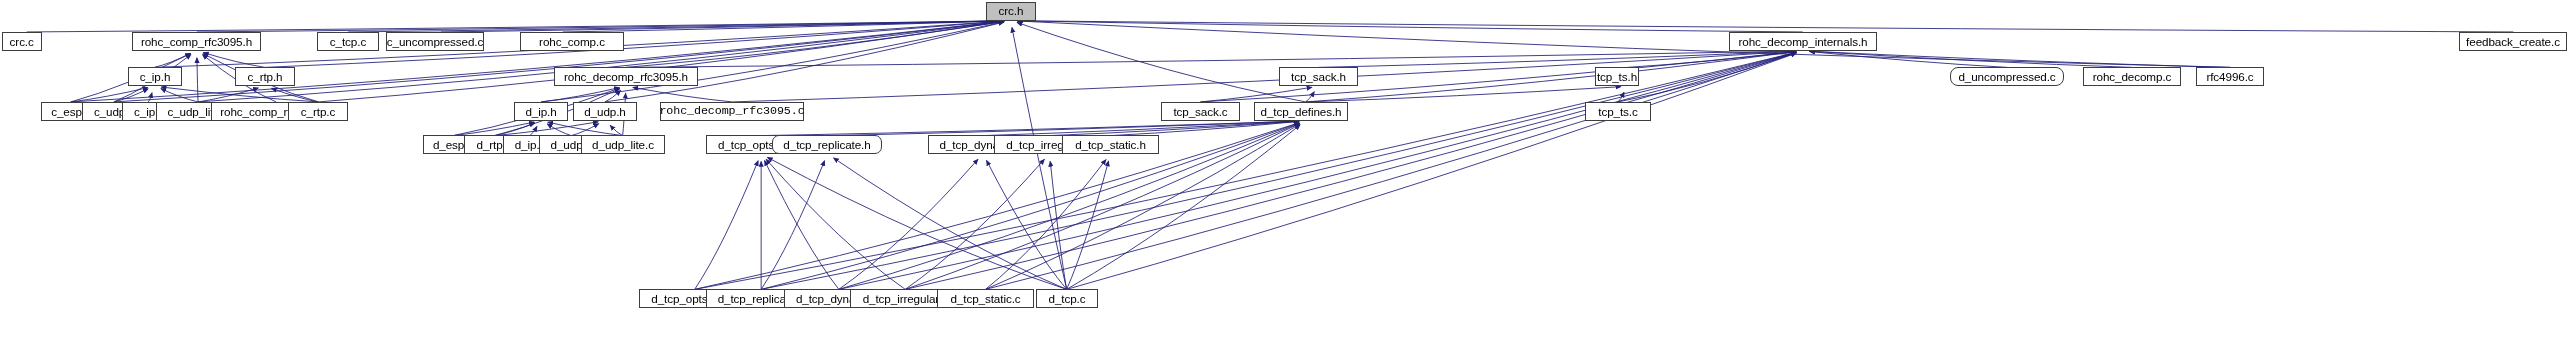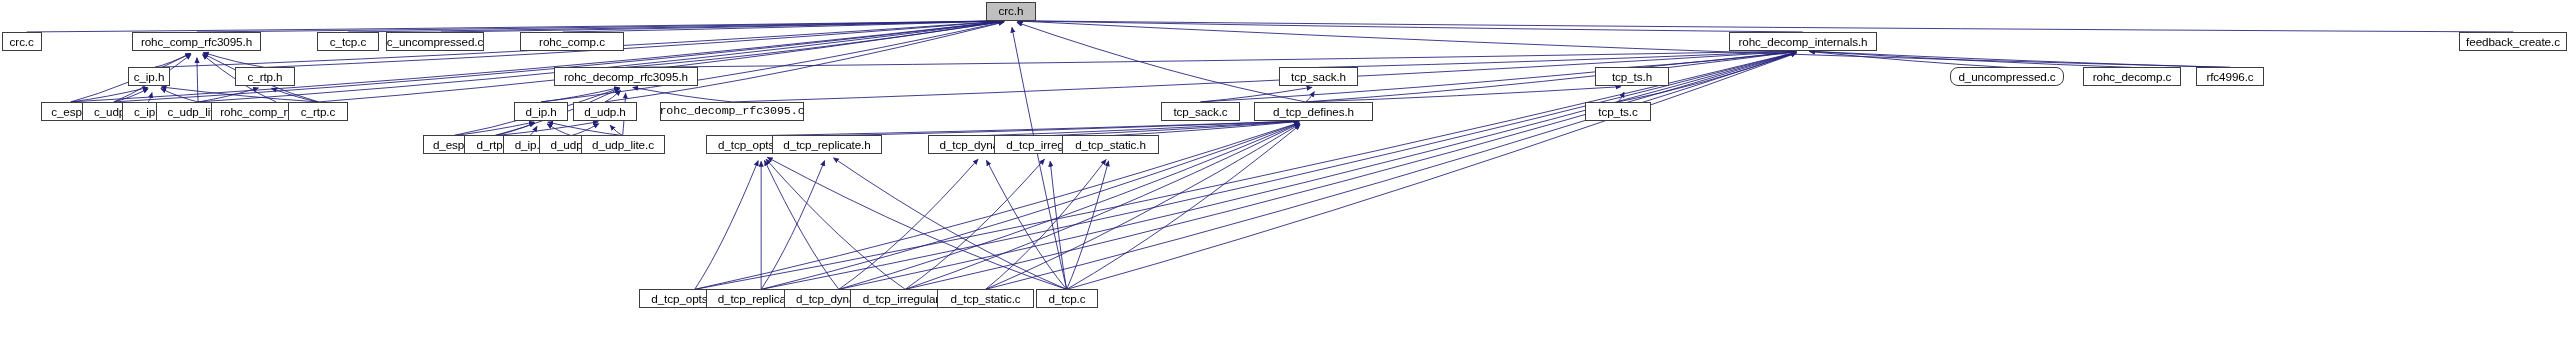--- a/index.html
+++ b/index.html
@@ -152,33 +152,33 @@
       </div>
       <div class="node" style="left: 520px; top: 32px; width: 104px;">
         <span class="lbl">rohc_comp.c</span>
       </div>
       <div class="node" style="left: 1729px; top: 32px; width: 148px;">
         <span class="lbl">rohc_decomp_internals.h</span>
       </div>
       <div class="node" style="left: 2459px; top: 32px; width: 108px;">
         <span class="lbl">feedback_create.c</span>
       </div>
-      <div class="node" style="left: 128px; top: 67px; width: 42px;">
+      <div class="node" style="left: 128px; top: 67px; width: 54px;">
         <span class="lbl">c_ip.h</span>
       </div>
       <div class="node" style="left: 235px; top: 67px; width: 60px;">
         <span class="lbl">c_rtp.h</span>
       </div>
       <div class="node" style="left: 554px; top: 67px; width: 144px;">
         <span class="lbl">rohc_decomp_rfc3095.h</span>
       </div>
       <div class="node" style="left: 1279px; top: 67px; width: 79px;">
         <span class="lbl">tcp_sack.h</span>
       </div>
-      <div class="node" style="left: 1595px; top: 67px; width: 74px; justify-content: center;">
+      <div class="node" style="left: 1595px; top: 67px; width: 44px; justify-content: center;">
         <span class="lbl">tcp_ts.h</span>
       </div>
       <div class="node" style="left: 1950px; top: 67px; width: 114px; border-radius: 8px;">
         <span class="lbl">d_uncompressed.c</span>
       </div>
       <div class="node" style="left: 2083px; top: 67px; width: 98px;">
         <span class="lbl">rohc_decomp.c</span>
       </div>
       <div class="node" style="left: 2196px; top: 67px; width: 68px;">
         <span class="lbl">rfc4996.c</span>
@@ -206,21 +206,21 @@
       </div>
       <div class="node" style="left: 573px; top: 102px; width: 64px;">
         <span class="lbl">d_udp.h</span>
       </div>
       <div class="node" style="left: 660px; top: 102px; width: 144px; font-family: Liberation Mono, monospace;">
         <span class="lbl">rohc_decomp_rfc3095.c</span>
       </div>
       <div class="node" style="left: 1161px; top: 102px; width: 79px;">
         <span class="lbl">tcp_sack.c</span>
       </div>
-      <div class="node" style="left: 1254px; top: 102px; width: 119px;">
+      <div class="node" style="left: 1254px; top: 102px; width: 94px;">
         <span class="lbl">d_tcp_defines.h</span>
       </div>
       <div class="node" style="left: 1585px; top: 102px; width: 66px;">
         <span class="lbl">tcp_ts.c</span>
       </div>
       <div class="node" style="left: 423px; top: 135px; width: 60px;">
         <span class="lbl">d_esp.c</span>
       </div>
       <div class="node" style="left: 464px; top: 135px; width: 60px;">
         <span class="lbl">d_rtp.c</span>
@@ -230,21 +230,21 @@
       </div>
       <div class="node" style="left: 539px; top: 135px; width: 64px;">
         <span class="lbl">d_udp.c</span>
       </div>
       <div class="node" style="left: 581px; top: 135px; width: 84px;">
         <span class="lbl">d_udp_lite.c</span>
       </div>
       <div class="node" style="left: 706px; top: 135px; width: 110px;">
         <span class="lbl">d_tcp_opts_list.h</span>
       </div>
-      <div class="node" style="left: 772px; top: 135px; width: 110px;">
+      <div class="node" style="left: 772px; top: 135px; width: 110px; border-radius: 7px;">
         <span class="lbl">d_tcp_replicate.h</span>
       </div>
       <div class="node" style="left: 928px; top: 135px; width: 110px;">
         <span class="lbl">d_tcp_dynamic.h</span>
       </div>
       <div class="node" style="left: 994px; top: 135px; width: 110px;">
         <span class="lbl">d_tcp_irregular.h</span>
       </div>
       <div class="node" style="left: 1062px; top: 135px; width: 97px;">
         <span class="lbl">d_tcp_static.h</span>

